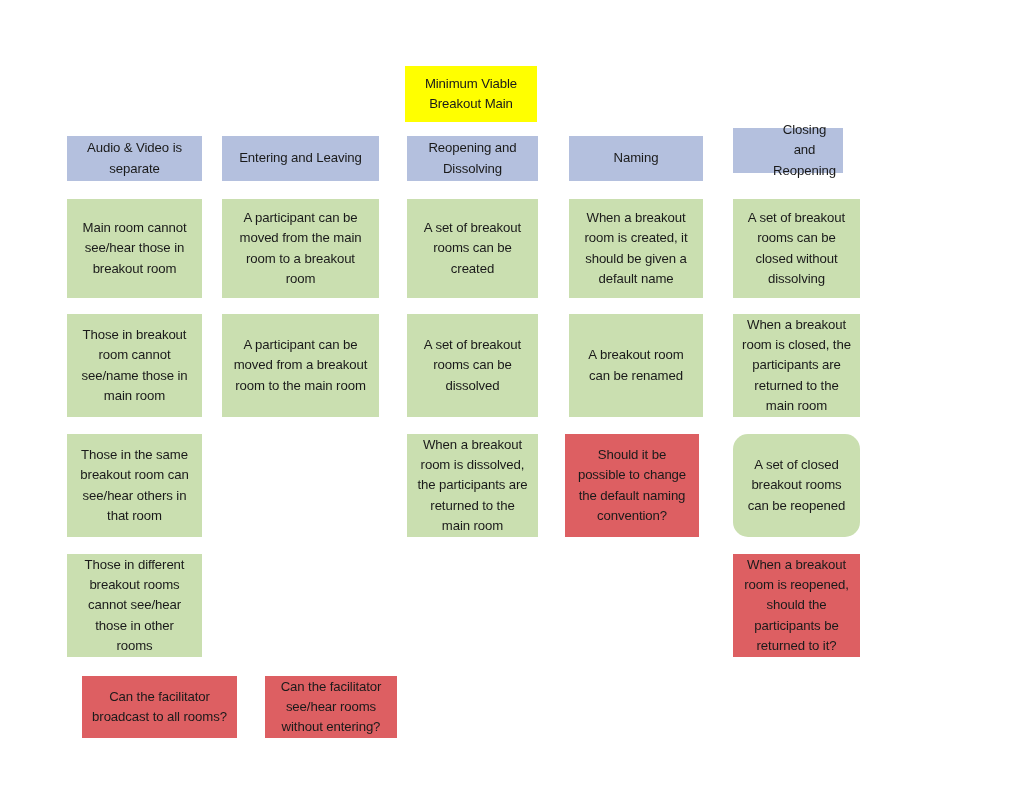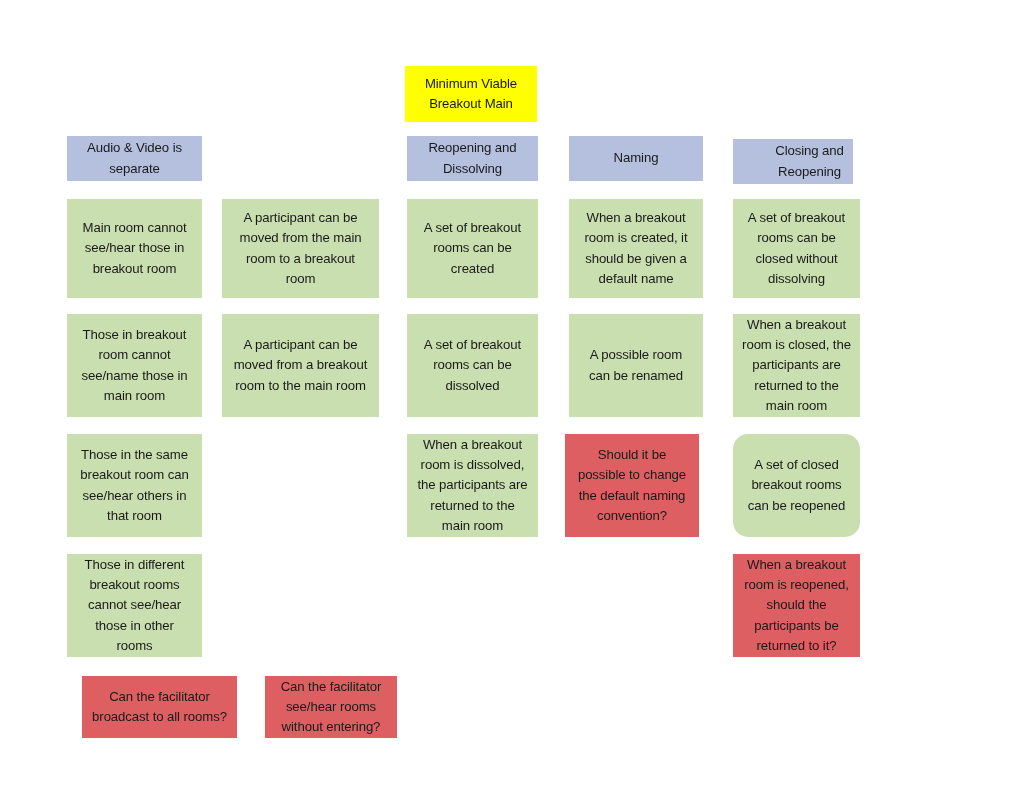--- a/index.html
+++ b/index.html
@@ -57,27 +57,28 @@
 <body>
 
 <div id="board">
 
   <div class="card title-card" style="left:405px; top:66px; width:132px; height:56px;">Minimum Viable
 Breakout Main</div>
 
   <div class="card header-card" style="left:67px; top:136px; width:135px; height:45px;">Audio &amp; Video is
 separate</div>
 
+  <div class="card header-card" style="left:222px; top:136px; width:157px; height:45px;">Entering and Leaving</div>
 
   <div class="card header-card" style="left:407px; top:136px; width:131px; height:45px;">Reopening and
 Dissolving</div>
 
   <div class="card header-card" style="left:569px; top:136px; width:134px; height:45px;">Naming</div>
 
-  <div class="card header-card" style="left:733px; top:139px; width:120px; height:45px;padding-left:40px;">Closing and
+  <div class="card header-card" style="left:733px; top:128px; width:110px; height:45px;padding-left:40px;">Closing and
 Reopening</div>
 
   <div class="card fact-card" style="left:67px; top:199px; width:135px; height:99px;">Main room cannot
 see/hear those in
 breakout room</div>
   <div class="card fact-card" style="left:67px; top:314px; width:135px; height:103px;">Those in breakout
 room cannot
 see/name those in
 main room</div>
   <div class="card fact-card" style="left:67px; top:434px; width:135px; height:103px;">Those in the same
@@ -112,21 +113,21 @@
   <div class="card fact-card" style="left:407px; top:434px; width:131px; height:103px;">When a breakout
 room is dissolved,
 the participants are
 returned to the
 main room</div>
 
   <div class="card fact-card" style="left:569px; top:199px; width:134px; height:99px;">When a breakout
 room is created, it
 should be given a
 default name</div>
-  <div class="card fact-card" style="left:569px; top:314px; width:134px; height:103px;">A possible room
+  <div class="card fact-card" style="left:569px; top:314px; width:134px; height:103px;">A breakout room
 can be renamed</div>
   <div class="card question-card" style="left:565px; top:434px; width:134px; height:103px;">Should it be
 possible to change
 the default naming
 convention?</div>
 
   <div class="card fact-card" style="left:733px; top:199px; width:127px; height:99px;">A set of breakout
 rooms can be
 closed without
 dissolving</div>

